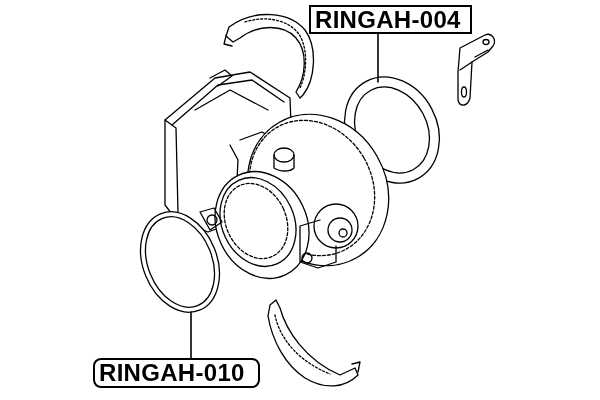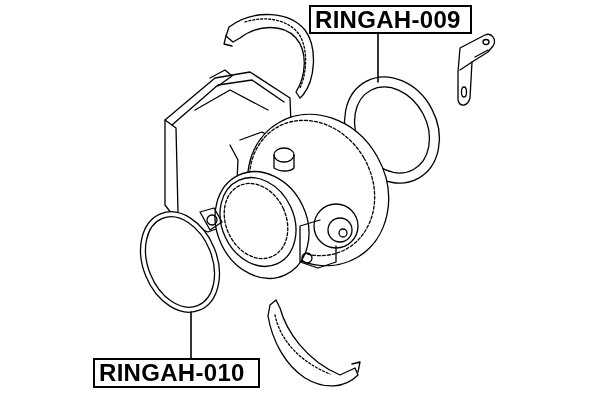--- a/index.html
+++ b/index.html
@@ -12,21 +12,21 @@
     font-family: "Liberation Sans", sans-serif;
     font-weight: bold;
     font-size: 24px;
     line-height: 24px;
     color: #000;
     padding: 1px 4px 0 4px;
     white-space: nowrap;
     letter-spacing: 0.3px;
   }
   #label-009 { left: 309px; top: 5px; width: 151px; height: 24px; }
-  #label-010 { left: 93px; top: 358px; width: 155px; height: 25px; }
+  #label-010 { left: 93px; top: 358px; width: 155px; height: 25px; border-radius: 8px; }
 </style>
 </head>
 <body>
 
 <svg id="diagram" viewBox="0 0 600 400" xmlns="http://www.w3.org/2000/svg" fill="none" stroke="#000" stroke-width="1.3" stroke-linejoin="round" stroke-linecap="round">
 
   <g>
     <path d="M229 27 C255 8 290 12 305 30 C318 48 315 80 303 95 L300 98 L296 92 C306 76 308 52 296 38 C284 24 258 24 240 38 L233 42 L226 36 Z" fill="#fff"></path>
     <path d="M245 22 C270 14 295 22 302 40 C308 55 306 75 300 88" stroke-dasharray="2 2"></path>
     <path d="M226 36 L224 44 L232 46"></path>
@@ -84,14 +84,14 @@
 
   <line x1="191" y1="312" x2="191" y2="358" stroke-width="1.6"></line>
 
   <g>
     <path d="M270 305 L276 300 L280 308 C286 330 305 360 340 375 L355 368 L358 375 C345 388 325 390 305 378 C285 365 272 340 268 316 Z" fill="#fff"></path>
     <path d="M275 315 C280 340 300 362 330 374" stroke-dasharray="2 2"></path>
     <path d="M352 364 L360 362 L358 372"></path>
   </g>
 </svg>
 
-<div id="label-009" class="label-box">RINGAH-009</div>
+<div id="label-009" class="label-box">RINGAH-004</div>
 <div id="label-010" class="label-box">RINGAH-010</div>
 
 </body></html>

